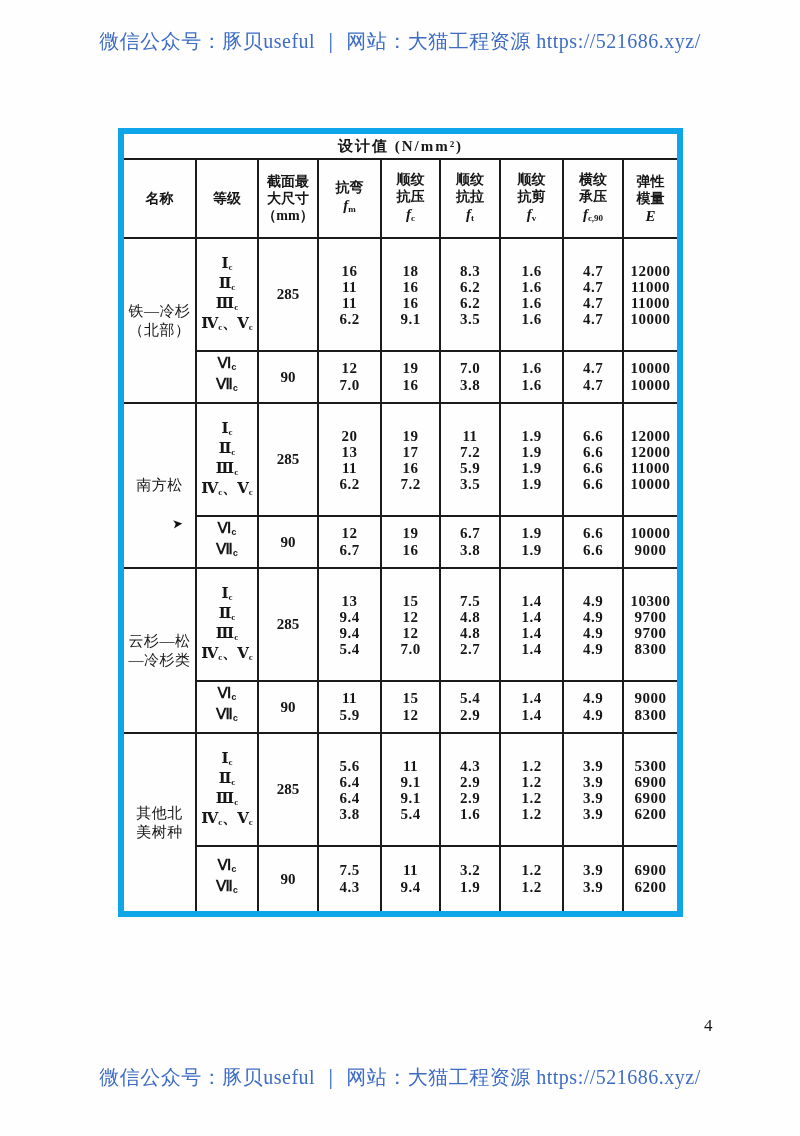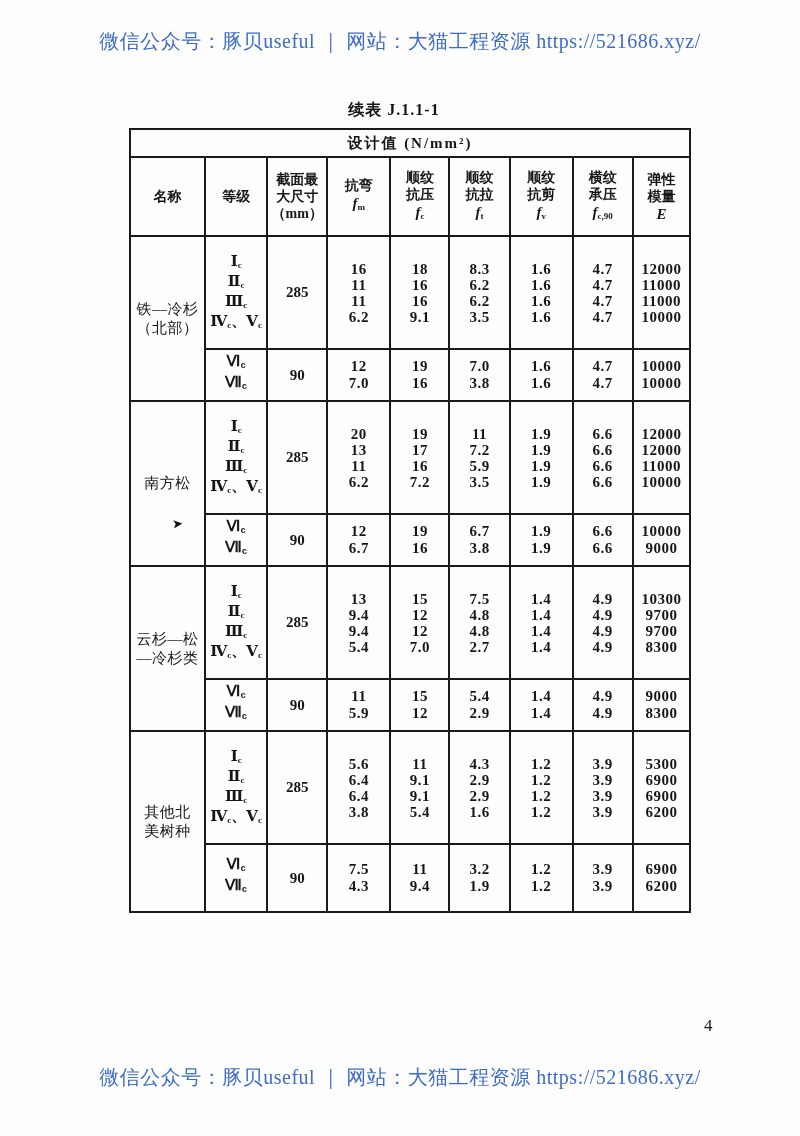--- a/index.html
+++ b/index.html
@@ -21,25 +21,25 @@
   }
   .banner-top { top:28px; }
   .banner-bottom { top:1064px; }
   .table-title {
     position:absolute; top:100px; left:113px; width:562px;
     text-align:center;
     font-weight:700; font-size:16px;
     letter-spacing:1px;
   }
   table.main-table {
-    position:absolute; top:128px; left:129px;
+    position:absolute; top:128px; left:118px;
     width:562px;
     border-collapse:collapse;
     table-layout:fixed;
-    border:2px solid #0ea5e9;
+    border:6px solid #0ea5e9;
   }
   table.main-table td {
     border:2px solid #1b1b1b;
     text-align:center;
     vertical-align:middle;
     padding:0;
     overflow:hidden;
   }
   tr.span-row  { height:28px; }
   tr.head-row  { height:79px; }
@@ -84,21 +84,20 @@
     transform:rotate(-6deg);
     line-height:13px;
   }
 </style>
 </head>
 <body>
 
 <div class="page">
   <div class="banner banner-top" style="color: rgb(62, 108, 197);">微信公众号：豚贝useful ｜ 网站：大猫工程资源 https://521686.xyz/</div>
 
-  <div class="table-title">续表 J.1.1-1</div>
 
   <table class="main-table">
     <colgroup>
       <col style="width:75px">
         <col style="width:62px">
         <col style="width:60px">
       <col style="width:63px">
         <col style="width:59px">
         <col style="width:60px">
       <col style="width:63px">

